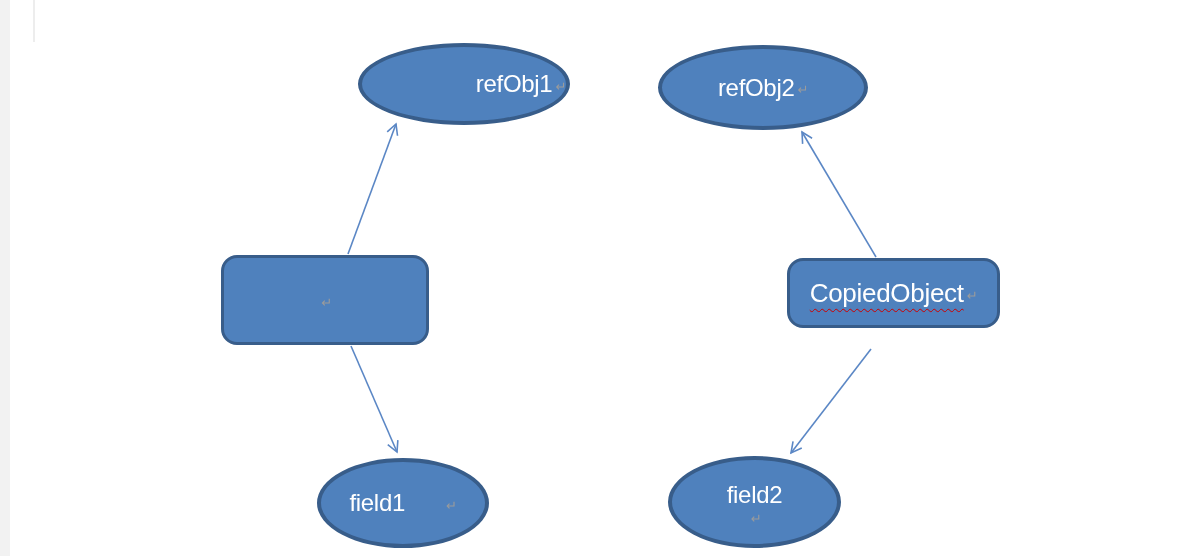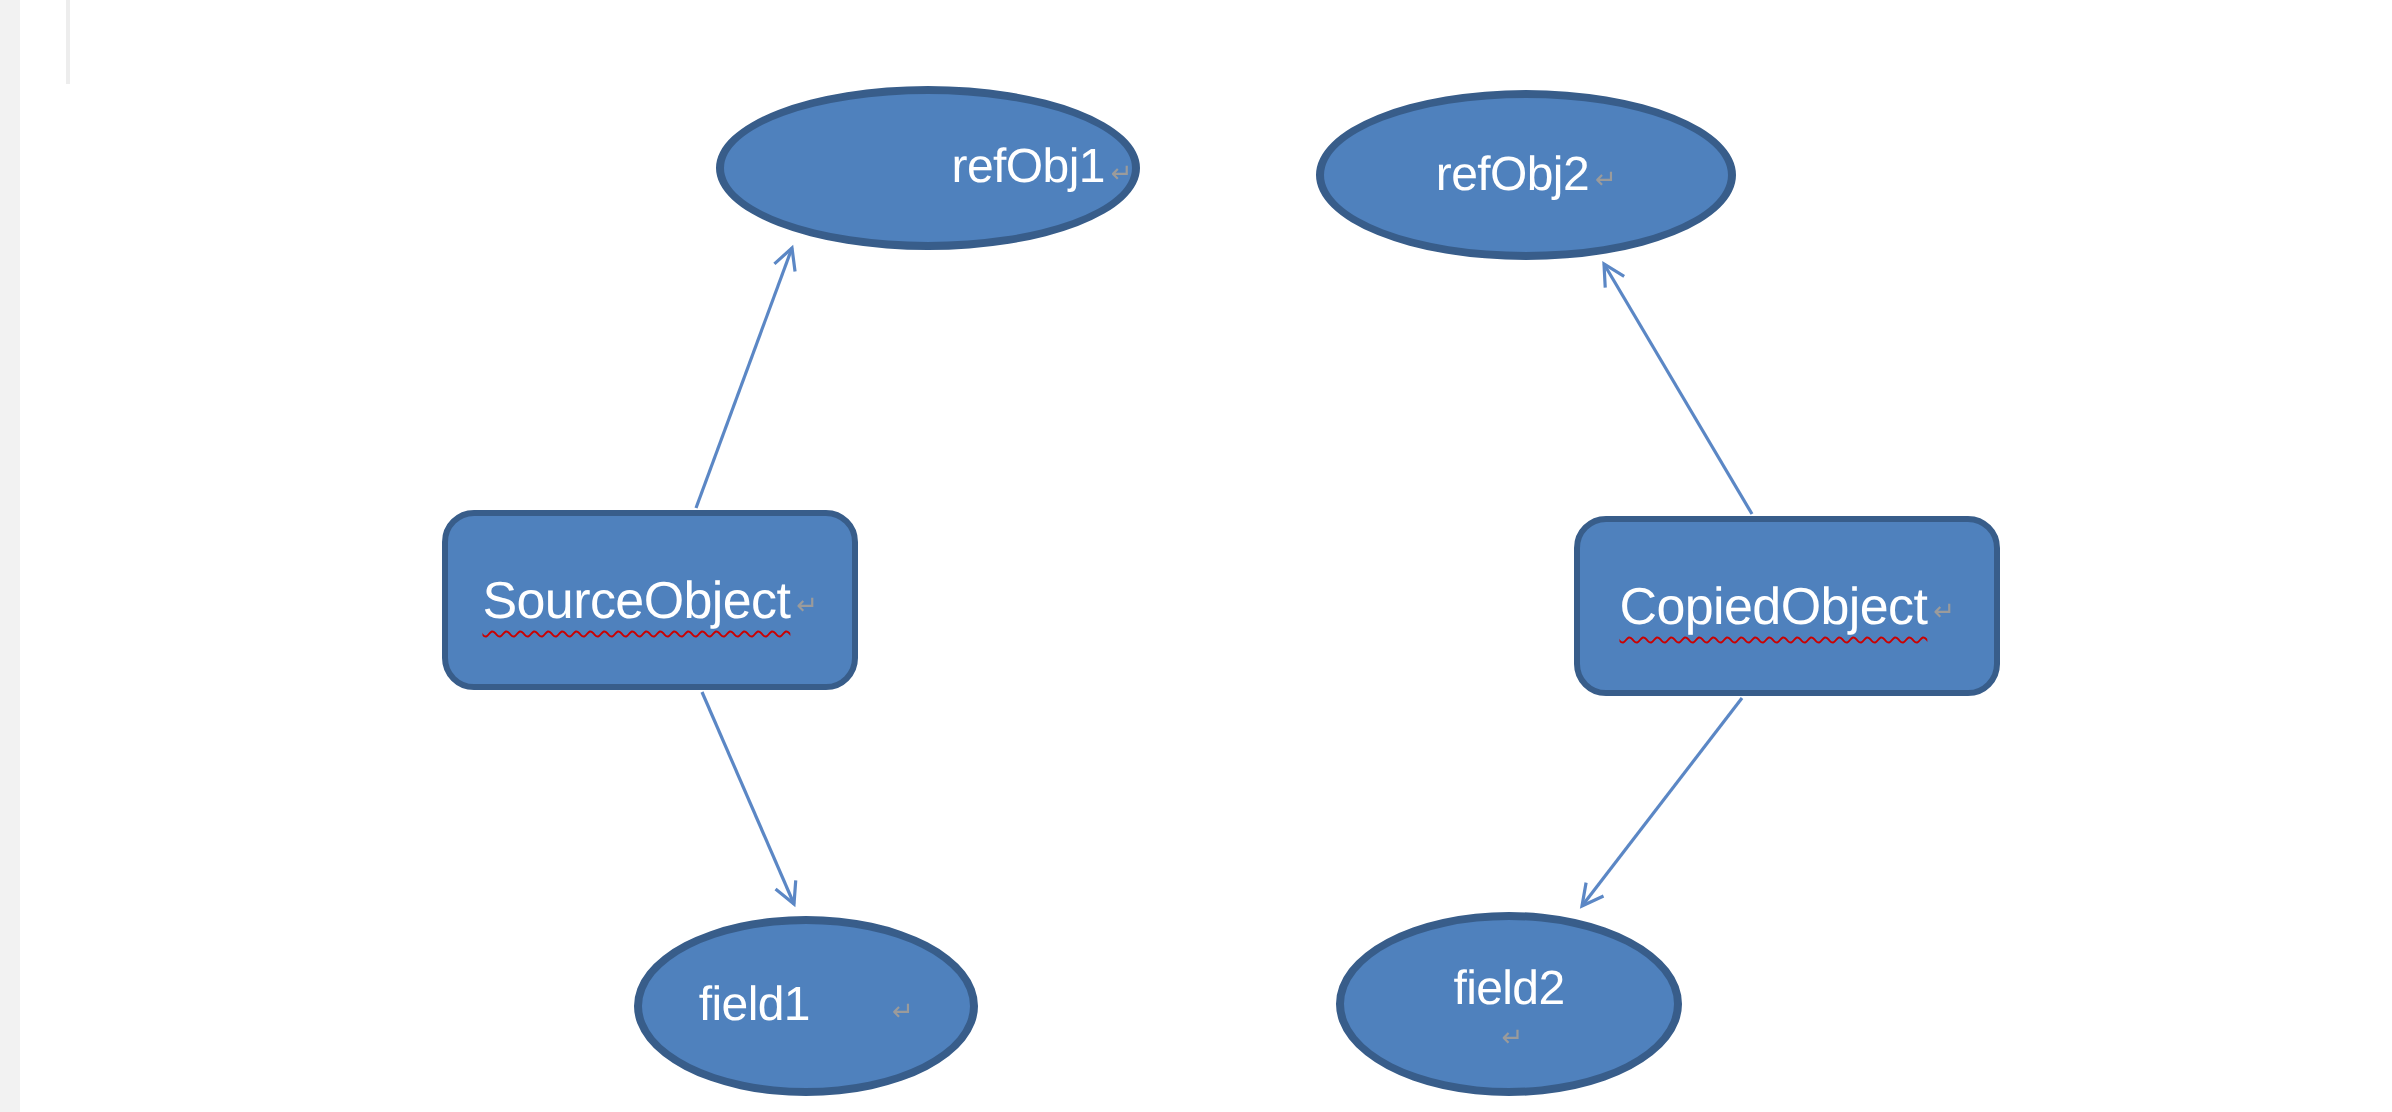--- a/index.html
+++ b/index.html
@@ -55,21 +55,21 @@
     text-decoration-line:underline;
     text-decoration-style:wavy;
     text-decoration-color:var(--spellcheck_wave);
     text-decoration-thickness:1px;
     text-underline-offset:6px;
   }
   
   #node-refObj1{left:358px;top:43px;width:212px;height:82px;justify-content:flex-end;}
   #node-refObj2{left:658px;top:45px;width:210px;height:85px;}
   #node-SourceObject{left:221px;top:255px;width:208px;height:90px;}
-  #node-CopiedObject{left:787px;top:258px;width:213px;height:90px;}
+  #node-CopiedObject{left:787px;top:258px;width:213px;height:70px;}
   #node-field1{left:317px;top:458px;width:172px;height:90px;gap:38px;}
   #node-field2{left:668px;top:456px;width:173px;height:92px;flex-direction:column;}
 </style>
 </head>
 <body>
 
 <div class="canvas">
 
   <div class="gutter"></div>
   <div class="edge-line-artifact"></div>
@@ -92,21 +92,20 @@
     <span class="label">refObj1</span>
     <span class="mark">↵</span>
   </div>
 
   <div class="node ellipse" id="node-refObj2">
     <span class="label">refObj2</span>
     <span class="mark">↵</span>
   </div>
 
   <div class="node rect" id="node-SourceObject">
-    <span class="label misspelled">SourceObject</span>
     <span class="mark">↵</span>
   </div>
 
   <div class="node rect" id="node-CopiedObject">
     <span class="label misspelled">CopiedObject</span>
     <span class="mark">↵</span>
   </div>
 
   <div class="node ellipse" id="node-field1">
     <span class="label">field1</span>

